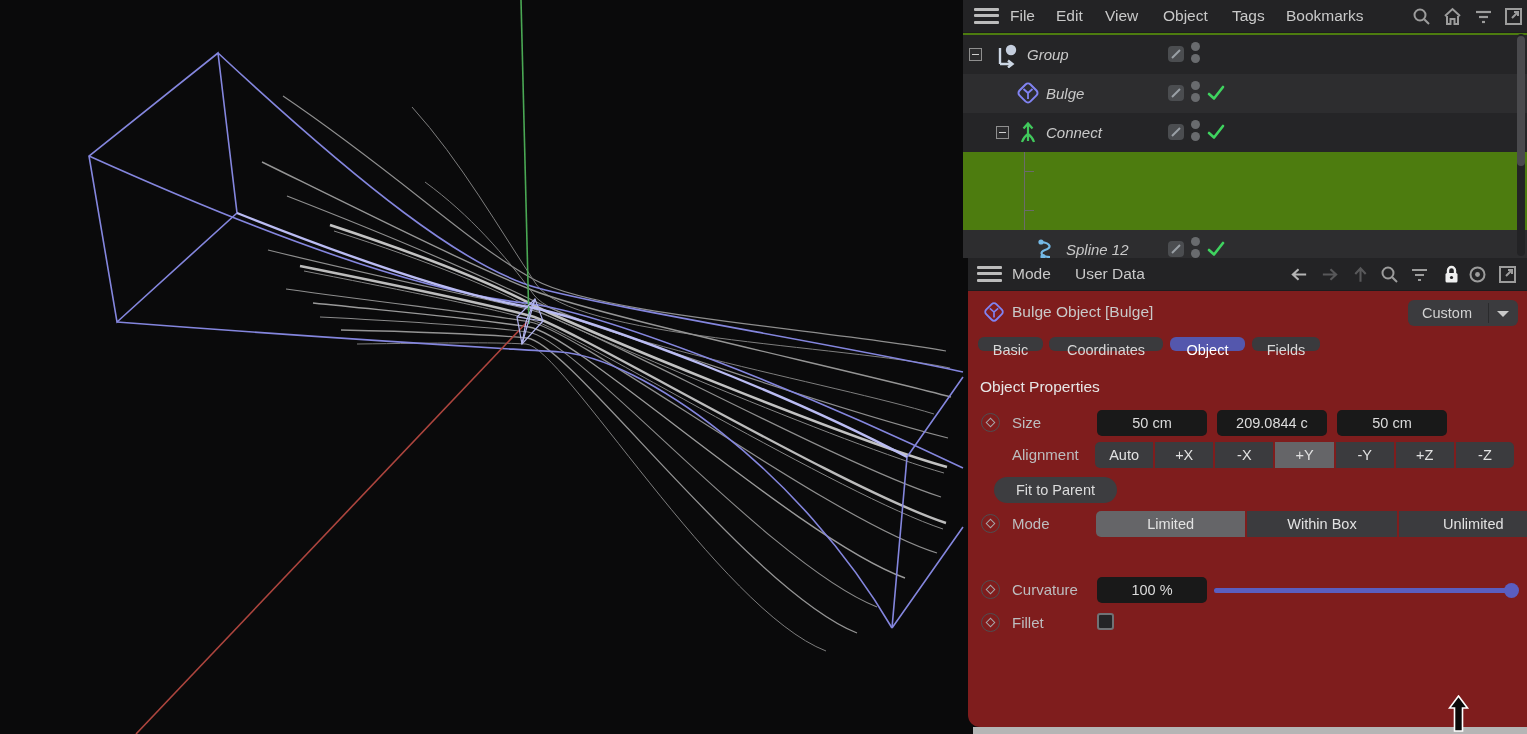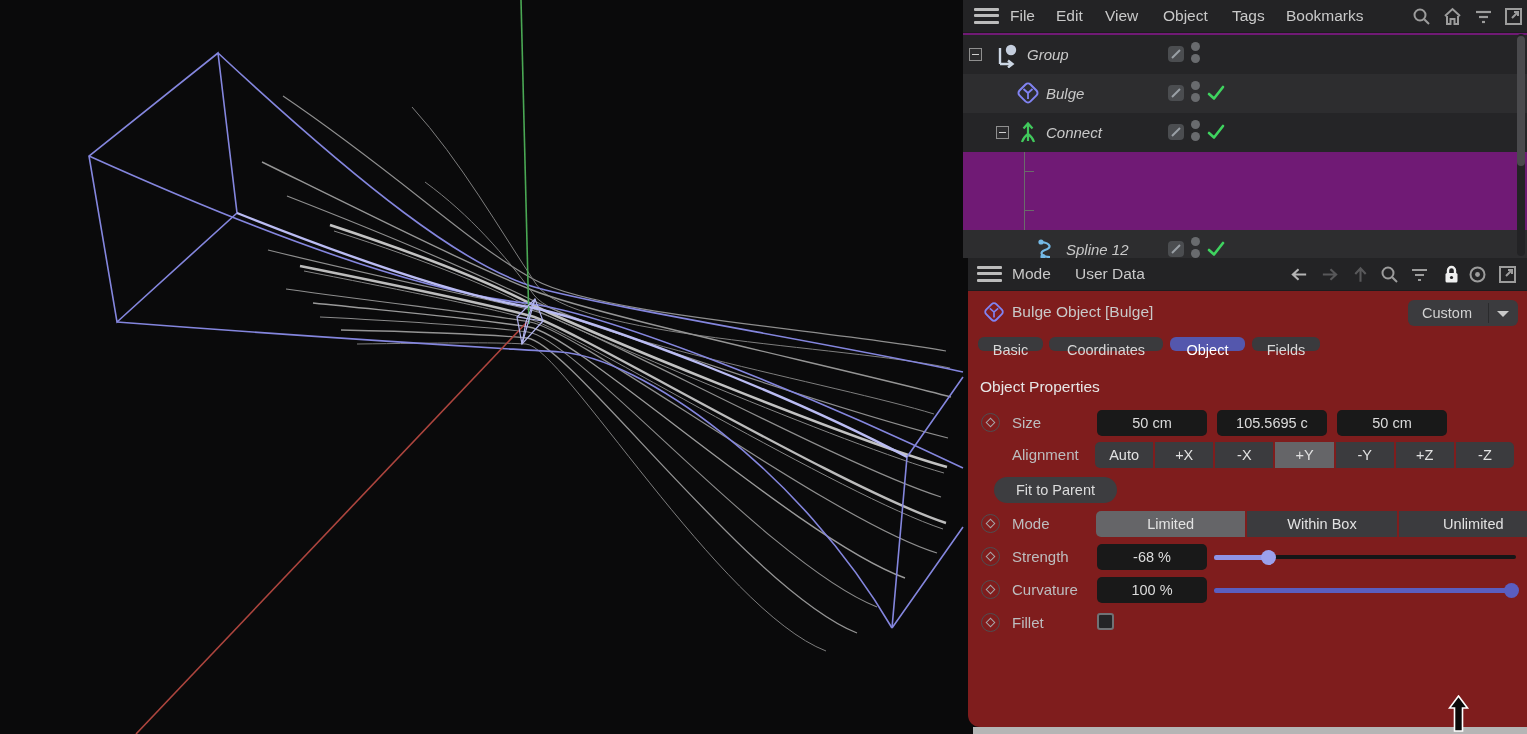--- a/index.html
+++ b/index.html
@@ -1,21 +1,21 @@
 <!DOCTYPE html>
 <html><head>
 <meta charset="utf-8">
 <style>
   html,body{margin:0;padding:0;background:#000;}
   #app{position:relative;width:1527px;height:734px;background:#0a0a0b;overflow:hidden;
        font-family:"Liberation Sans","DejaVu Sans",sans-serif;-webkit-font-smoothing:antialiased;}
   #viewport{position:absolute;left:0;top:0;}
   
   #right{position:absolute;left:963px;top:0;width:564px;height:734px;}
-  .panel{position:absolute;background:#701a75;}
+  .panel{position:absolute;background:#4d7c0f;}
   #om-panel{left:0;top:0;width:564px;height:258px;overflow:hidden;}
   #am-panel{left:5px;top:258px;width:559px;height:469px;border-radius:0 0 0 12px;overflow:hidden;background:#7f1d1d;}
   .menubar{position:absolute;left:0;top:0;right:0;height:32px;background:#232325;border-bottom:1px solid #1c1c1e;}
   .menu-item{position:absolute;top:0;height:32px;line-height:32px;color:#c9c9c9;font-size:15.5px;cursor:default;}
   .hamburger{position:absolute;top:8px;width:25px;height:16px;}
   .hamburger div{height:3.2px;background:#bcbcbc;margin-bottom:3.1px;border-radius:1px;}
   .bar-icon{position:absolute;top:7px;width:19px;height:19px;}
   
   .om-row{position:absolute;left:0;width:564px;height:39px;font-style:italic;}
   .r-dark{background:#252527;} .r-light{background:#2d2d2f;}
@@ -303,21 +303,21 @@
       <span class="tab active" style="left:202px;width:75px">Object</span>
       <span class="tab" style="left:284px;width:68px">Fields</span>
     </div>
 
     <div class="section-title">Object Properties</div>
 
     <div class="prop-row" style="top:152px">
       <span class="key-icon"></span>
       <span class="prop-label">Size</span>
       <span class="field" style="left:129px">50 cm</span>
-      <span class="field" style="left:249px">105.5695 c</span>
+      <span class="field" style="left:249px">209.0844 c</span>
       <span class="field" style="left:369px">50 cm</span>
     </div>
 
     <div class="prop-row" style="top:219px">
       <span class="pill-btn">Fit to Parent</span>
     </div>
 
     <div class="prop-row" style="top:184px">
       <span class="prop-label">Alignment</span>
       <div class="seg" style="left:127px;width:419px">
@@ -334,30 +334,20 @@
     <div class="prop-row" style="top:253px">
       <span class="key-icon"></span>
       <span class="prop-label">Mode</span>
       <div class="seg" style="left:128px;width:452px">
         <span class="seg-btn sel">Limited</span>
         <span class="seg-btn">Within Box</span>
         <span class="seg-btn">Unlimited</span>
       </div>
     </div>
 
-    <div class="prop-row" style="top:286px">
-      <span class="key-icon"></span>
-      <span class="prop-label">Strength</span>
-      <span class="field" style="left:129px">-68 %</span>
-      <div class="slider strength" style="--pct: 18%;">
-        <div class="track"></div>
-        <div class="fill"></div>
-        <div class="handle"></div>
-      </div>
-    </div>
 
     <div class="prop-row" style="top:319px">
       <span class="key-icon"></span>
       <span class="prop-label">Curvature</span>
       <span class="field" style="left:129px">100 %</span>
       <div class="slider curvature" style="--pct: 98.5%;">
         <div class="track"></div>
         <div class="fill"></div>
         <div class="handle"></div>
       </div>

